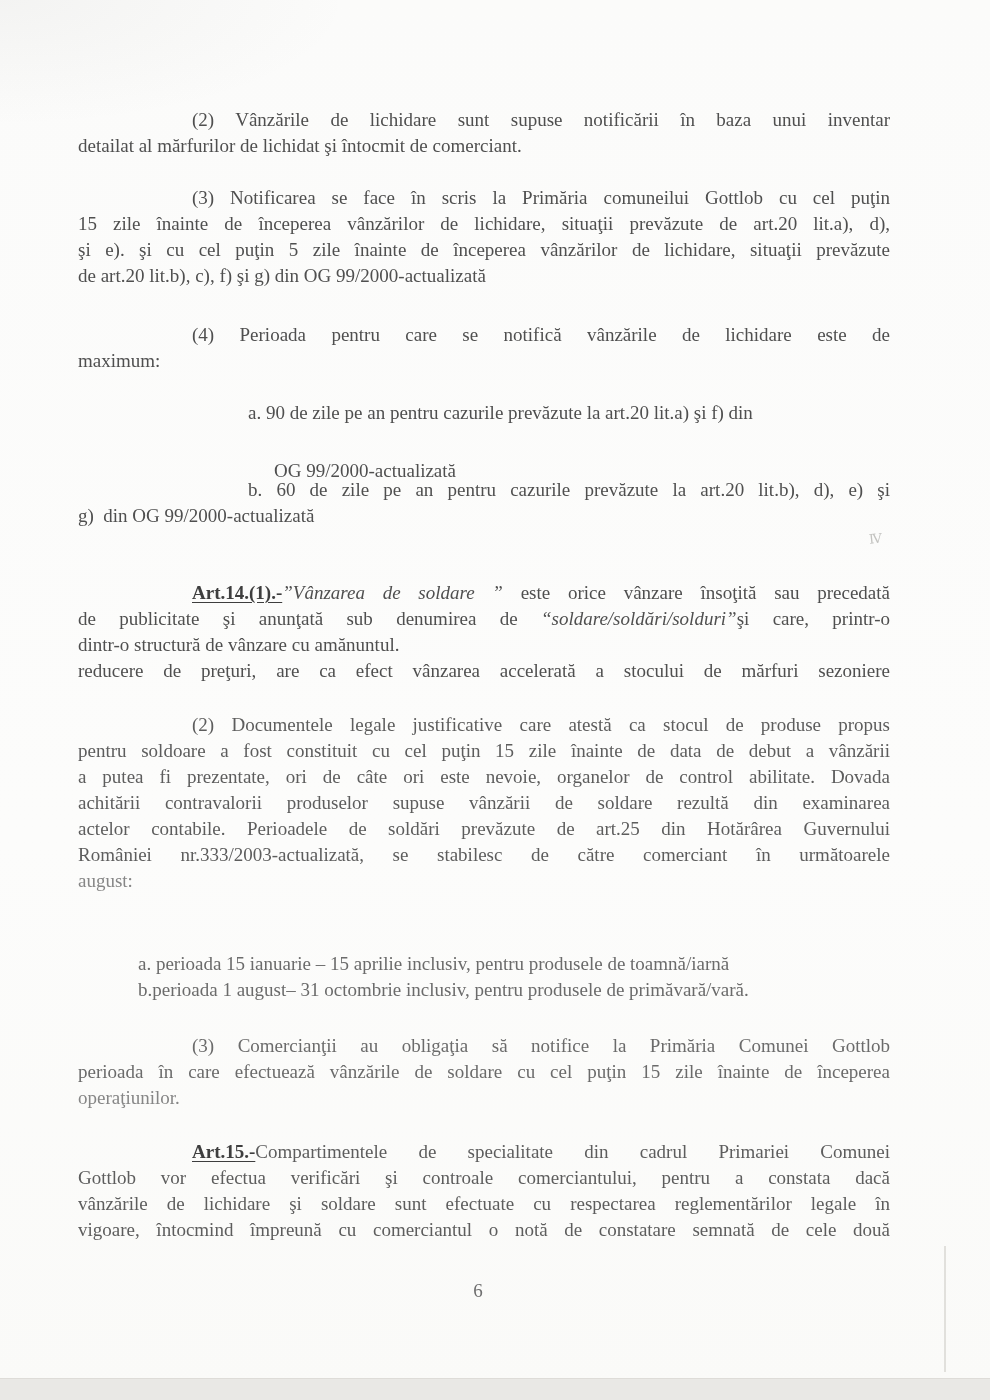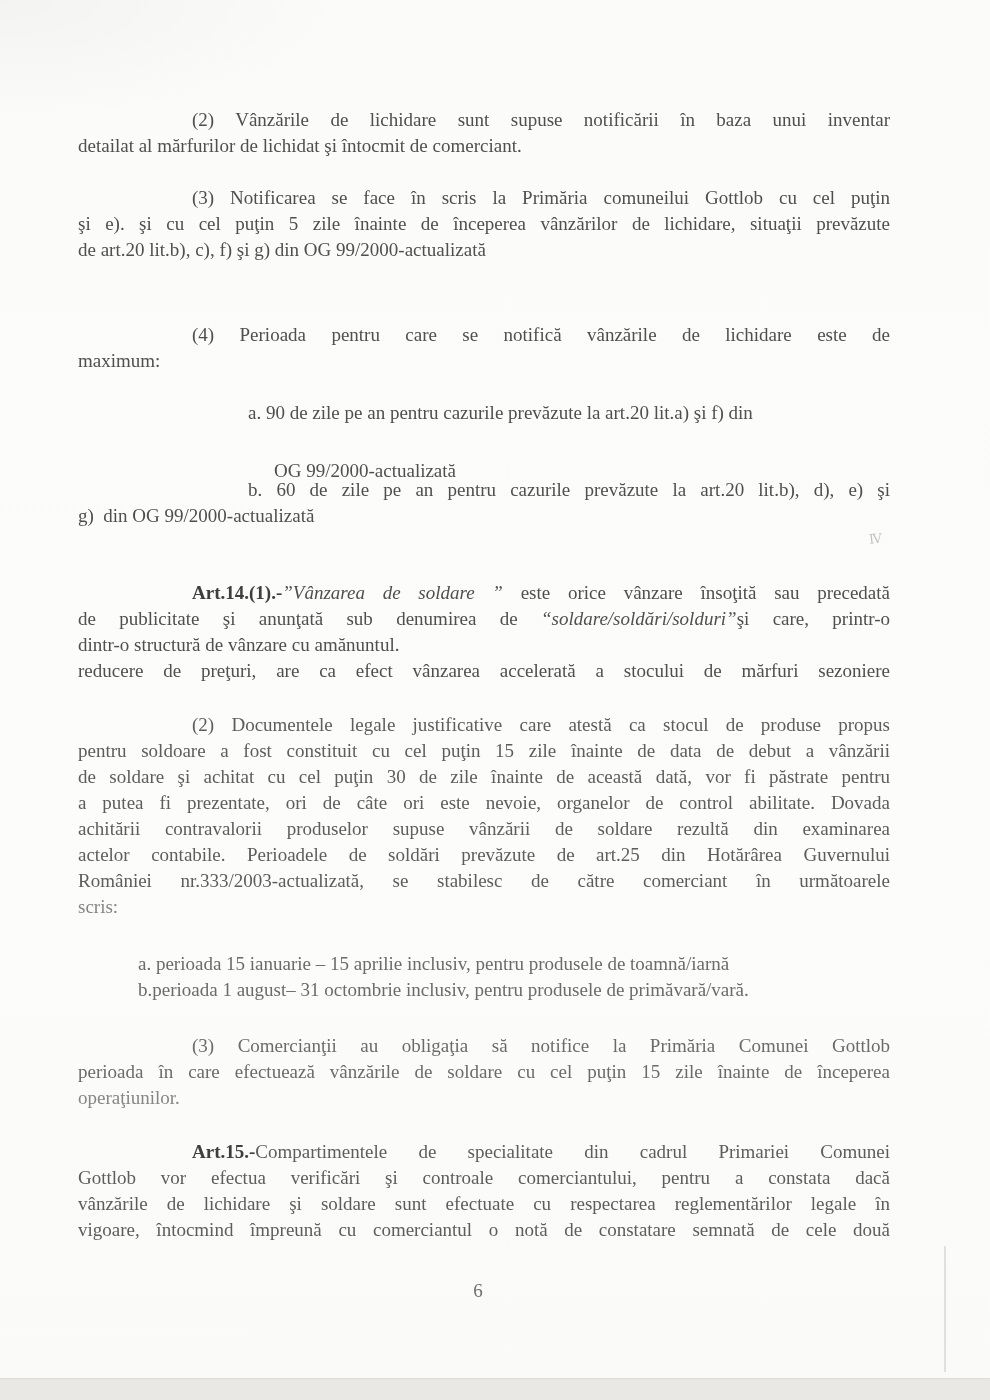--- a/index.html
+++ b/index.html
@@ -20,20 +20,21 @@
   .line { line-height: 26px; text-align: left; }
   .j { text-align: justify; text-align-last: justify; }
   .pre { white-space: pre-wrap; }
   .ind-para  { padding-left: 114px; }
   .ind-lista { padding-left: 170px; }
   .ind-lista2{ padding-left: 196px; margin-top: 32px; }
   .ind-sale  { padding-left: 60px; }
   .lbl {
     font-weight: 700;
     color: #3e3e3e;
+    text-decoration: underline;
     text-underline-offset: 3px;
   }
   .it { font-style: italic; }
   .light { color: #868686; }
   .mid { color: #5d5d5d; }
   .softer { color: #6b6b6b; }
   .artifact {
     position: absolute;
     left: 869px; top: 531px;
     font-size: 13px;
@@ -68,20 +69,21 @@
 
 <div class="page">
 
   <div class="para" style="top:107px">
     <div class="line j ind-para">(2) Vânzările de lichidare sunt supuse notificării în baza unui inventar</div>
     <div class="line">detailat al mărfurilor de lichidat şi întocmit de comerciant.</div>
   </div>
 
   <div class="para" style="top:185px">
     <div class="line j ind-para">(3) Notificarea se face în scris la Primăria comuneilui Gottlob cu cel puţin</div>
+    <div class="line j">15 zile înainte de începerea vânzărilor de lichidare, situaţii prevăzute de art.20 lit.a), d),</div>
     <div class="line j">şi e). şi cu cel puţin 5 zile înainte de începerea vânzărilor de lichidare, situaţii prevăzute</div>
     <div class="line">de art.20 lit.b), c), f) şi g) din OG 99/2000-actualizată</div>
   </div>
 
   <div class="para" style="top:322px">
     <div class="line j ind-para">(4) Perioada pentru care se notifică vânzările de lichidare este de</div>
     <div class="line">maximum:</div>
   </div>
 
   <div class="para" style="top:400px">
@@ -99,26 +101,25 @@
   <div class="para" style="top:580px">
     <div class="line j ind-para"><span class="lbl">Art.14.(1).-</span><span class="it">”Vânzarea de soldare ”</span><span> este orice vânzare însoţită sau precedată</span></div>
     <div class="line j"><span>de publicitate şi anunţată sub denumirea de </span><span class="it">“soldare/soldări/solduri”</span><span>şi care, printr-o</span></div>
     <div class="line">dintr-o structură de vânzare cu amănuntul.</div>
     <div class="line j">reducere de preţuri, are ca efect vânzarea accelerată a stocului de mărfuri sezoniere</div>
   </div>
 
   <div class="para mid" style="top:712px">
     <div class="line j ind-para">(2) Documentele legale justificative care atestă ca stocul de produse propus</div>
     <div class="line j">pentru soldoare a fost constituit cu cel puţin 15 zile înainte de data de debut a vânzării</div>
-    <div class="line j">de soldare şi achitat cu cel puţin 30 de zile înainte de această dată, vor fi păstrate pentru</div>
     <div class="line j">a putea fi prezentate, ori de câte ori este nevoie, organelor de control abilitate. Dovada</div>
     <div class="line j">achitării contravalorii produselor supuse vânzării de soldare rezultă din examinarea</div>
     <div class="line j">actelor contabile. Perioadele de soldări prevăzute de art.25 din Hotărârea Guvernului</div>
     <div class="line j">României nr.333/2003-actualizată, se stabilesc de către comerciant în următoarele</div>
-    <div class="line light">scris:</div>
+    <div class="line light">august:</div>
   </div>
 
   <div class="para softer" style="top:951px">
     <div class="line ind-sale">a. perioada 15 ianuarie – 15 aprilie inclusiv, pentru produsele de toamnă/iarnă</div>
     <div class="line ind-sale">b.perioada 1 august– 31 octombrie inclusiv, pentru produsele de primăvară/vară.</div>
   </div>
 
   <div class="para softer" style="top:1033px">
     <div class="line j ind-para">(3) Comercianţii au obligaţia să notifice la Primăria Comunei Gottlob</div>
     <div class="line j">perioada în care efectuează vânzările de soldare cu cel puţin 15 zile înainte de începerea</div>

